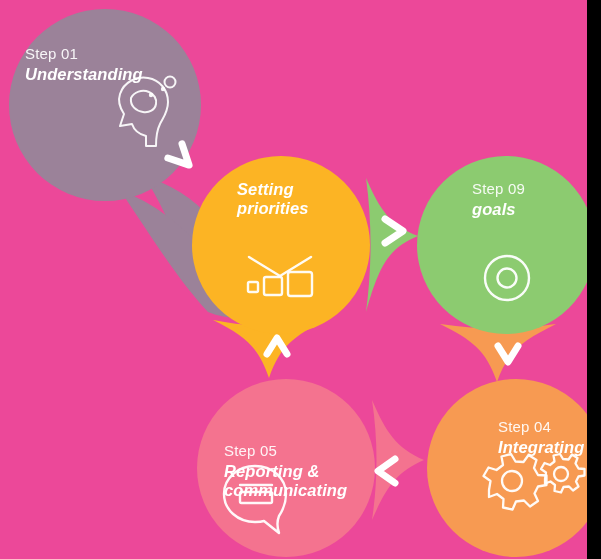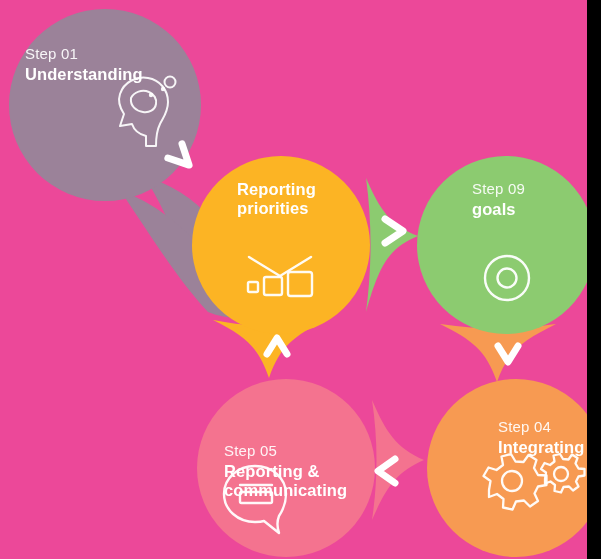--- a/index.html
+++ b/index.html
@@ -35,20 +35,21 @@
     letter-spacing: 0.2px;
     display: block;
     margin-bottom: 2px;
   }
   .step-title {
     font-size: 16.5px;
     font-weight: bold;
     color: #ffffff;
     letter-spacing: 0.1px;
     display: block;
+    font-style: italic;
   }
   
   #text-step-01 { left: 25px;  top: 45px;  width: 160px; }
   #text-step-02 { left: 237px; top: 180px; width: 140px; }
   #text-step-03 { left: 472px; top: 180px; width: 130px; }
   #text-step-04 { left: 472px; top: 418px; width: 130px; margin-left: 26px; }
   #text-step-05 { left: 224px; top: 442px; width: 165px; }
 </style>
 </head>
 <body>
@@ -157,21 +158,21 @@
     </g>
 
   </svg>
 
   <div class="node-text" id="text-step-01">
     <span class="step-eyebrow">Step 01</span>
     <span class="step-title">Understanding</span>
   </div>
 
   <div class="node-text" id="text-step-02">
-    <span class="step-title">Reporting</span>
+    <span class="step-title">Setting</span>
     <span class="step-title">priorities</span>
   </div>
 
   <div class="node-text" id="text-step-03">
     <span class="step-eyebrow">Step 09</span>
     <span class="step-title">goals</span>
   </div>
 
   <div class="node-text" id="text-step-04">
     <span class="step-eyebrow">Step 04</span>

